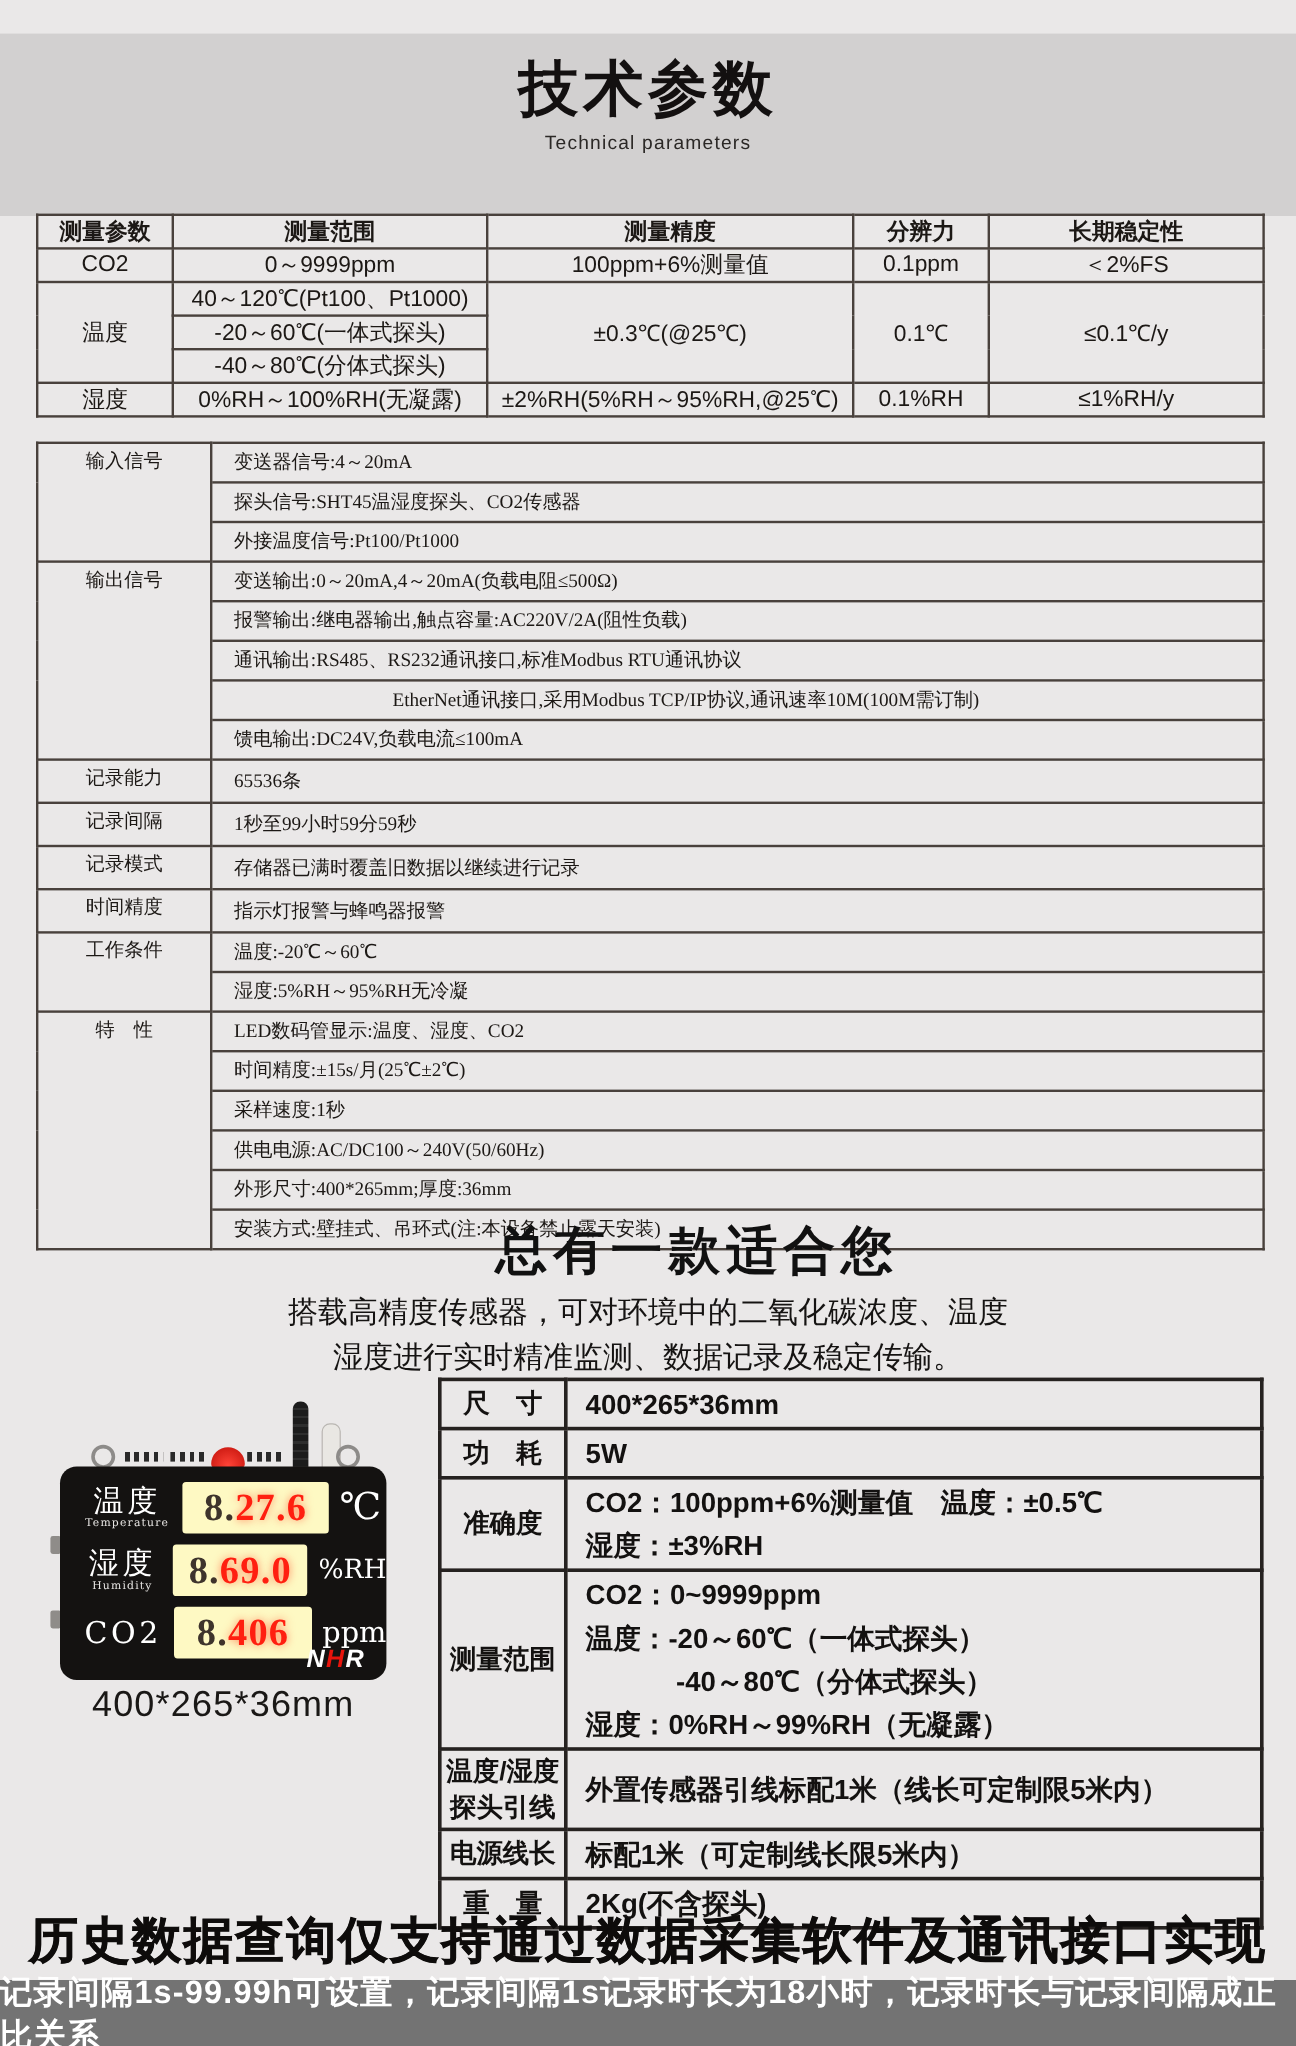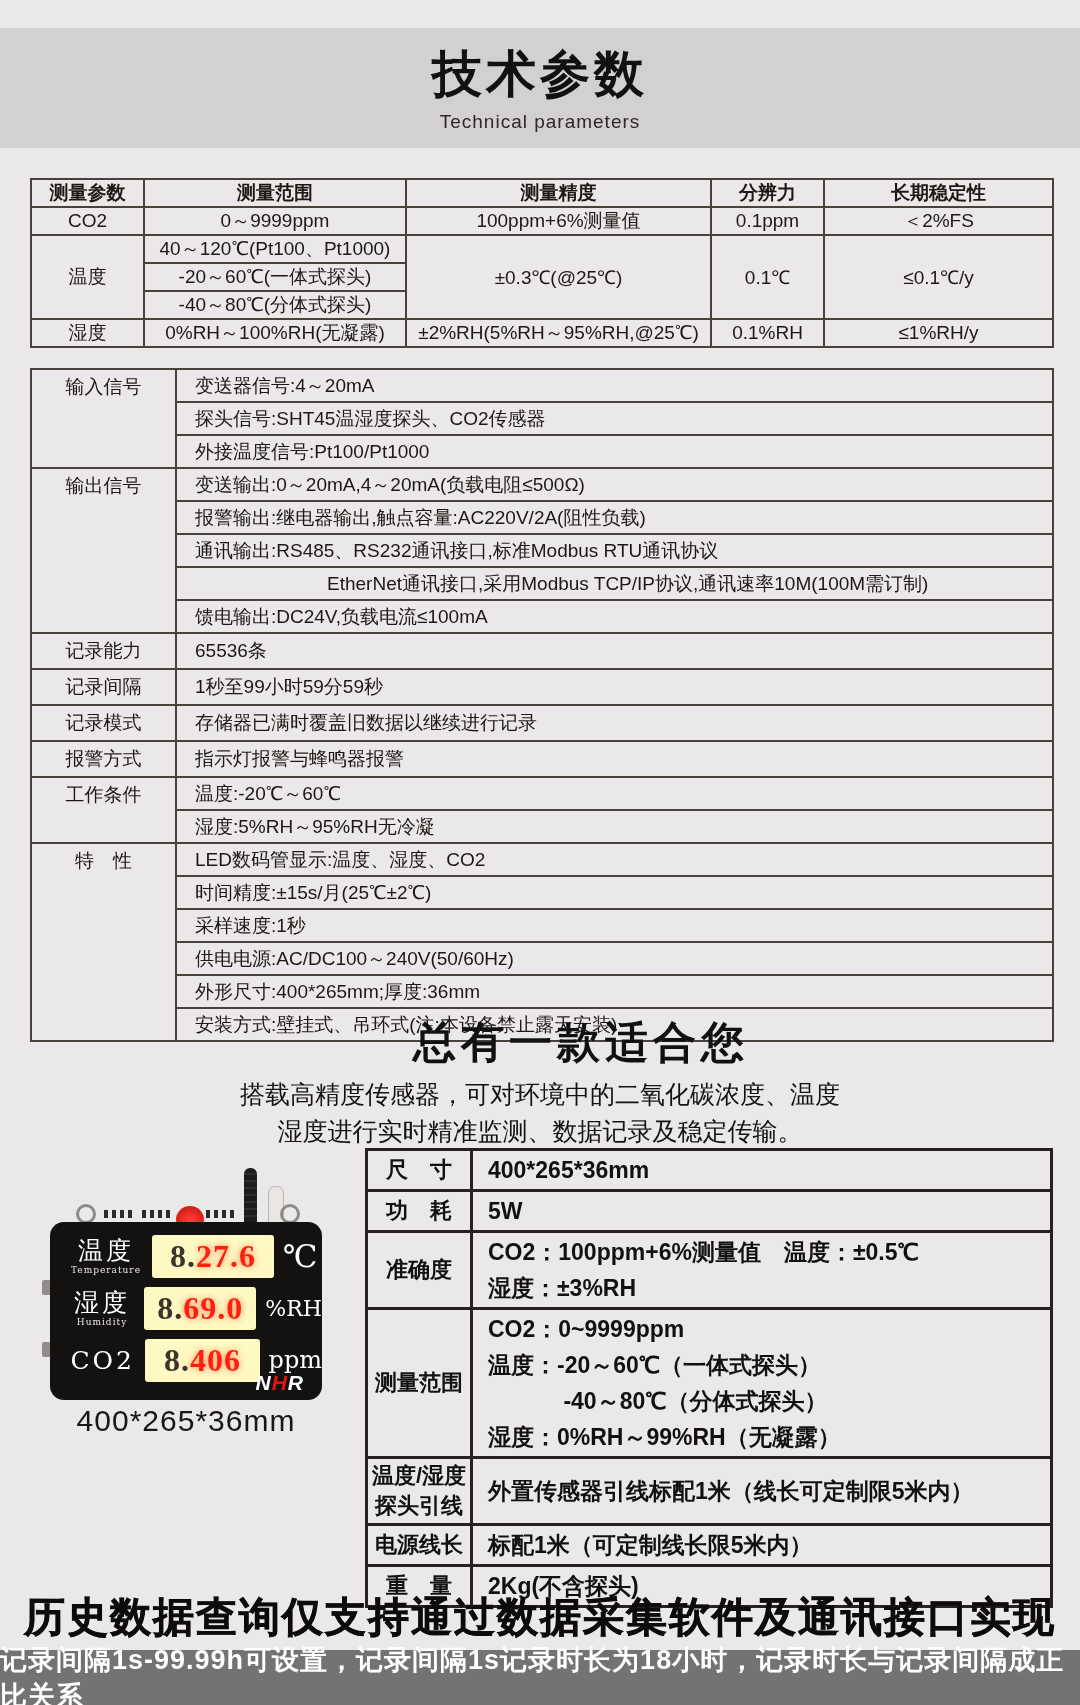--- a/index.html
+++ b/index.html
@@ -2,38 +2,38 @@
 <html><head>
 <meta charset="utf-8">
 <style>
   html,body { margin:0; padding:0; }
   body {
     width:1080px; height:1705px; position:relative;
     background:#eae8e8; font-family:"Liberation Sans",sans-serif;
     color:#1c1815; overflow:hidden;
   }
   
-  .title-band { position:absolute; top:28px; left:0; width:1080px; height:120px;
+  .title-band { position:absolute; top:28px; left:0; width:1080px; height:152px;
     background:#d2d0d0; text-align:center; }
   .page-title { font-size:50px; font-weight:bold; letter-spacing:4px; color:#131010; padding-top:13px; }
-  .page-subtitle { font-size:19px; color:#2b2826; margin-top:3px; letter-spacing:1px; }
+  .page-subtitle { font-size:16px; color:#2b2826; margin-top:3px; letter-spacing:1px; }
 
   
   table { border-collapse:collapse; table-layout:fixed; }
   td, th { border:2px solid #49413c; overflow:hidden; }
 
   
   .t1 { position:absolute; left:30px; top:178px; width:1022px; font-size:19px; }
   .t1 th, .t1 td { text-align:center; padding:0 3px; }
   .t1 th { font-weight:bold; height:24px; }
   .t1 .r-sm td { height:24px; }
   .t1 .r-md td { height:26px; }
 
   
-  .t2 { position:absolute; left:30px; top:368px; width:1022px; font-size:19px; }
+  .t2 { position:absolute; left:30px; top:368px; width:1022px; font-size:16px;font-family:Liberation Serif, serif; }
   .t2 td { height:29px; }
   .t2 .lbl { text-align:center; vertical-align:top; padding-top:4px; }
   .t2 .val { text-align:left; padding-left:18px; }
   .t2 .indent { padding-left:150px; }
 
   
   .mid-heading { position:absolute; top:1014px; left:0; width:1080px; text-align:center;
     font-size:43px; font-weight:bold; letter-spacing:5px; color:#111;margin-left:41px; }
   .mid-desc { position:absolute; top:1076px; left:0; width:1080px; text-align:center;
     font-size:25px; line-height:37px; color:#151312; font-weight:500; }
@@ -179,21 +179,21 @@
   </tr>
   <tr>
     <td class="lbl">记录间隔</td>
     <td class="val">1秒至99小时59分59秒</td>
   </tr>
   <tr>
     <td class="lbl">记录模式</td>
     <td class="val">存储器已满时覆盖旧数据以继续进行记录</td>
   </tr>
   <tr>
-    <td class="lbl">报警方式</td>
+    <td class="lbl">时间精度</td>
     <td class="val">指示灯报警与蜂鸣器报警</td>
   </tr>
   <tr>
     <td class="lbl" rowspan="2">工作条件</td>
     <td class="val">温度:-20℃～60℃</td>
   </tr>
   <tr>
         <td class="val">湿度:5%RH～95%RH无冷凝</td>
       </tr>
   <tr>

